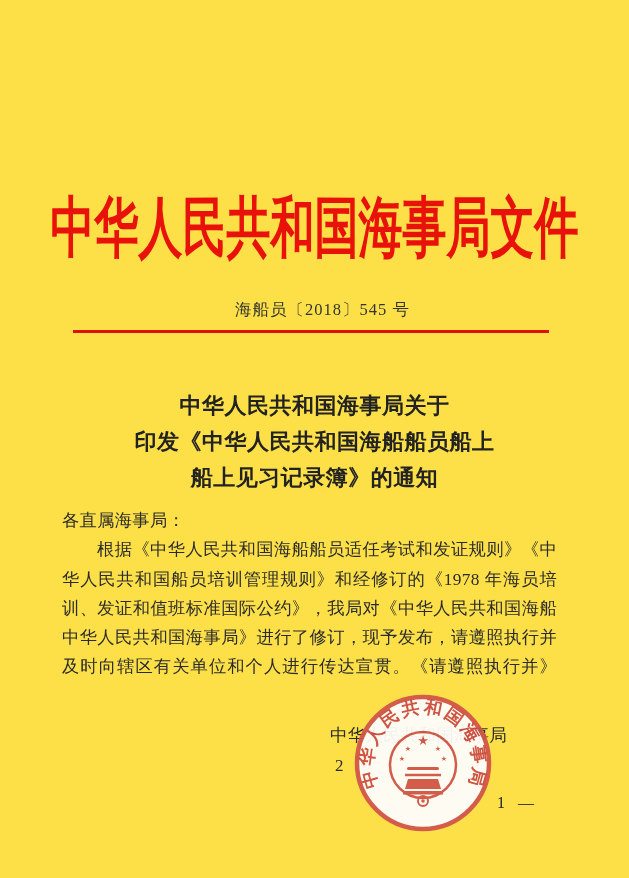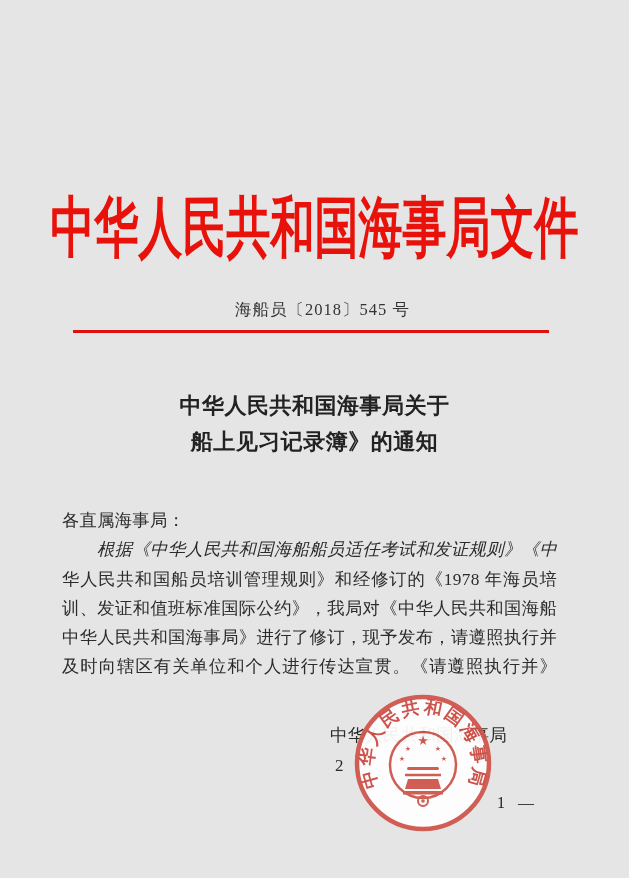--- a/index.html
+++ b/index.html
@@ -1,17 +1,17 @@
 <!DOCTYPE html>
 <html><head>
 <meta charset="utf-8">
 <style>
   html,body{margin:0;padding:0;background:#fff;}
   .page{
-    position:relative;width:629px;height:878px;background:#e5e5e5;overflow:hidden;
+    position:relative;width:629px;height:878px;background:#fde047;overflow:hidden;
     font-family:"Liberation Serif","DejaVu Serif",serif;color:#2b2b2b;
   }
   .letterhead{
     position:absolute;top:184px;left:0;width:100%;margin:0;text-align:center;
     font-size:44px;font-weight:700;color:#e8120b;letter-spacing:0px;white-space:nowrap;
     transform:scale(1,1.5);transform-origin:50% 0;
   }
   .docnum{
     position:absolute;top:299px;left:8px;width:100%;text-align:center;
     font-size:16.5px;color:#333;letter-spacing:1px;
@@ -21,21 +21,21 @@
   }
   .doc-title{
     position:absolute;top:388px;left:0;width:100%;text-align:center;
     font-size:22px;font-weight:700;line-height:36px;color:#222;letter-spacing:0.5px;
   }
   .body-text{
     position:absolute;top:506px;left:62px;width:495px;
     font-size:17.3px;line-height:29.3px;color:#2b2b2b;letter-spacing:0.3px;
   }
   .body-text .j{text-align:justify;text-align-last:justify;}
-  .body-text .indent{padding-left:35px;font-style:italic;}
+  .body-text .indent{padding-left:35px;}
   .sig-issuer{
     position:absolute;top:723px;left:330px;font-size:17.5px;letter-spacing:0.2px;
     color:#2b2b2b;white-space:nowrap;
   }
   .sig-date{
     position:absolute;top:756px;left:335px;font-size:17px;color:#2b2b2b;white-space:nowrap;
   }
   .seal{
     position:absolute;top:693px;left:353px;width:140px;height:140px;opacity:0.93;
   }
@@ -50,20 +50,21 @@
 <div class="page">
 
   <h1 class="letterhead">中华人民共和国海事局文件</h1>
 
   <div class="docnum">海船员〔2018〕545 号</div>
 
   <div class="redline"></div>
 
   <div class="doc-title">
     <div>中华人民共和国海事局关于</div>
+    <div>印发《中华人民共和国海船船员船上</div>
     <div>船上见习记录簿》的通知</div>
   </div>
 
   <div class="body-text">
     <div>各直属海事局：</div>
     <div class="j indent">根据《中华人民共和国海船船员适任考试和发证规则》《中</div>
     <div class="j">华人民共和国船员培训管理规则》和经修订的《1978 年海员培</div>
     <div class="j">训、发证和值班标准国际公约》，我局对《中华人民共和国海船</div>
     <div class="j">中华人民共和国海事局》进行了修订，现予发布，请遵照执行并</div>
     <div class="j">及时向辖区有关单位和个人进行传达宣贯。《请遵照执行并》</div>

